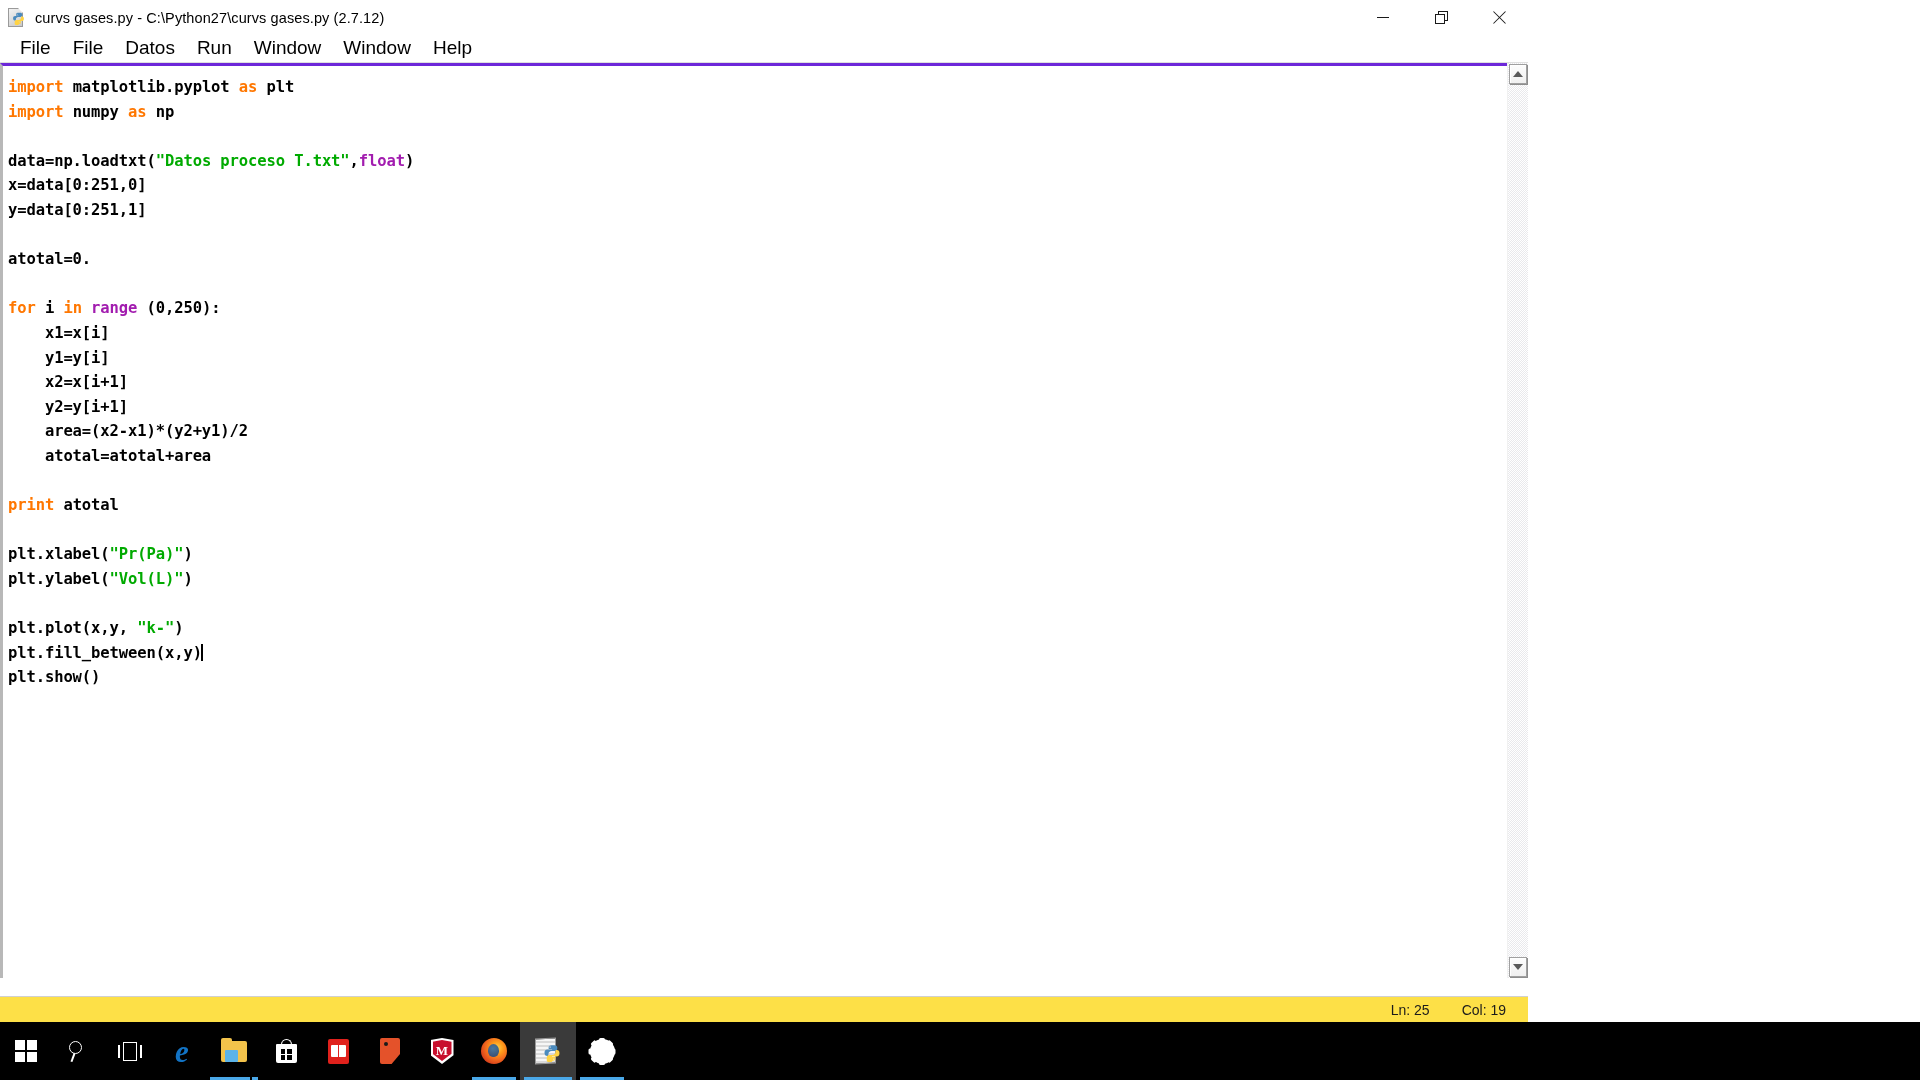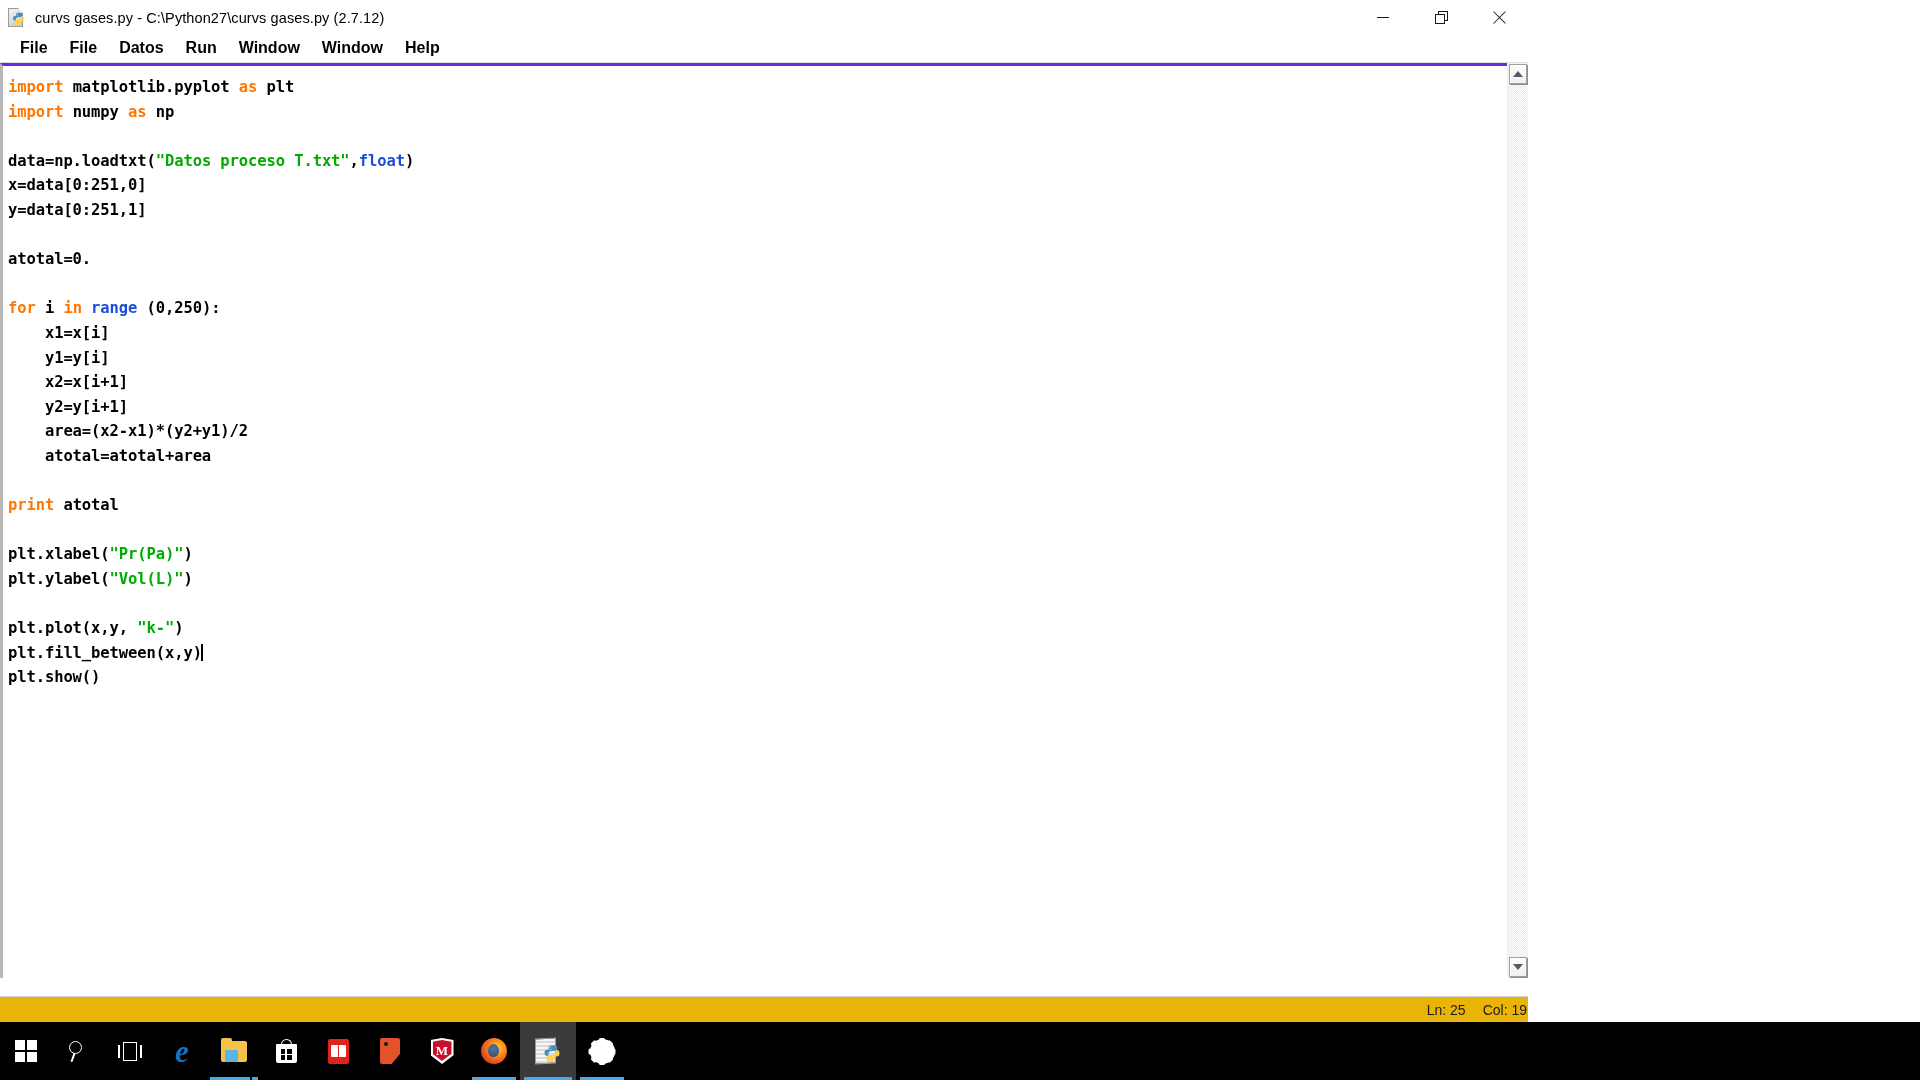--- a/index.html
+++ b/index.html
@@ -118,26 +118,25 @@
   .menubar {
     height: 27px;
     background: #ffffff;
     display: flex;
     align-items: center;
     padding-left: 9px;
     flex: 0 0 auto;
     border-bottom: 1px solid #dfdfdf;
   }
   .menu-item {
-    font-size: 16px;
+    font-size: 19px;
     color: #000000;
     padding: 2px 11px 3px 11px;
     cursor: default;
     white-space: nowrap;
-    font-weight: bold;
   }
 
   
   .editor-region {
     flex: 1 1 auto;
     position: relative;
     background: #ffffff;
     display: flex;
     min-height: 0;
   }
@@ -156,21 +155,21 @@
     font-family: "DejaVu Sans Mono", "Liberation Mono", monospace;
     font-size: 15.5px;
     line-height: 24.6px;
     color: #000000;
     white-space: pre;
     font-weight: bold;
     letter-spacing: -0.1px;
   }
   .code .kw   { color: #ff7700; font-weight: bold; }
   .code .str  { color: #00aa00; font-weight: bold; }
-  .code .bi   { color: #1d4ed8; font-weight: bold; text-align: center; }
+  .code .bi   { color: #a21caf; font-weight: bold; text-align: center; }
   .code .pl   { color: #000000; font-weight: bold; }
   .caret {
     display: inline-block;
     width: 2px;
     height: 17px;
     background: #000000;
     vertical-align: -3px;
     margin-left: -1px;
   }
 
@@ -214,28 +213,28 @@
     background: #ffffff;
   }
   .corner-box {
     width: 20px;
     background: #ffffff;
   }
 
   
   .statusbar {
     height: 25px;
-    background: #eab308;
+    background: #fde047;
     border-top: 1px solid #d0d0d0;
     display: flex;
     align-items: center;
     justify-content: flex-end;
     flex: 0 0 auto;
-    padding-right: 1px;
-    gap: 17px;
+    padding-right: 22px;
+    gap: 32px;
   }
   .status-cell {
     font-size: 14px;
     color: #1b1b1b;
     white-space: nowrap;
   }
 
   
   .taskbar {
     position: absolute;

